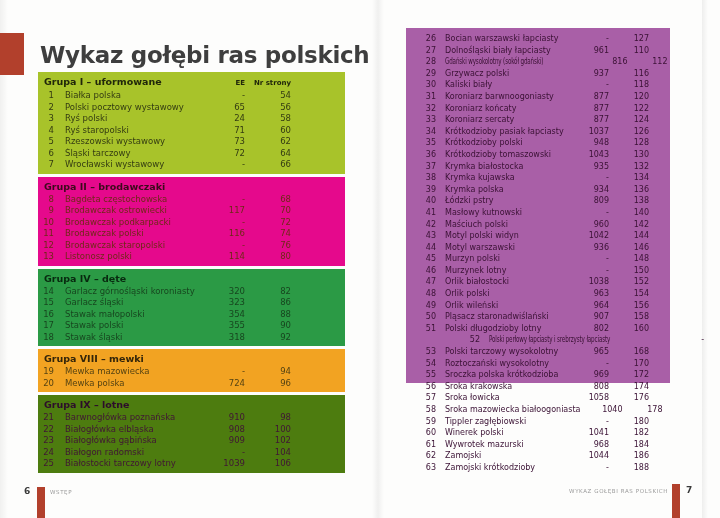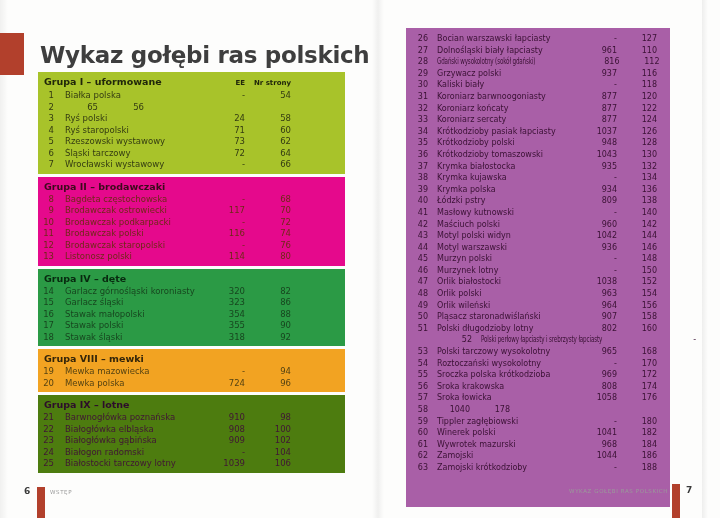--- a/index.html
+++ b/index.html
@@ -28,22 +28,22 @@
   .g-head .g-title{flex:1;}
   .g-head .c-ee,.g-head .c-pg{font-size:7px;}
   .g-row{display:flex;align-items:baseline;font-size:8.5px;line-height:11.5px;white-space:nowrap;}
   .c-no{width:16px;text-align:right;flex:0 0 auto;}
   .c-name{flex:1;padding-left:11px;overflow:hidden;}
   .c-ee{width:44px;text-align:right;flex:0 0 auto;}
   .c-pg{width:46px;text-align:right;flex:0 0 auto;}
   .group .g-head,.group .g-row{padding-right:54px;}
 
   
-  .right-table{position:absolute;left:406px;top:28px;width:264px;height:479px;
-    padding:5px 0;box-sizing:border-box;}
+  .right-table{position:absolute;left:406px;top:28px;width:264px;height:355px;
+    padding:5px 8px;box-sizing:border-box;}
   .r-row{display:flex;align-items:baseline;font-size:8px;height:11.6px;
     line-height:11.6px;white-space:nowrap;}
   .r-no{width:22px;text-align:right;flex:0 0 auto;}
   .r-name{flex:1;padding-left:9px;overflow:visible;}
   .r-ee{width:42px;text-align:right;flex:0 0 auto;}
   .r-pg{width:40px;text-align:right;flex:0 0 auto;}
   .r-row{padding-right:13px;}
   .condense{display:inline-block;transform:scaleX(0.7);transform-origin:0 60%;
     letter-spacing:-0.2px;}
 
@@ -77,20 +77,21 @@
         <div class="c-pg" style="color: rgb(32, 38, 10);">Nr strony</div>
       </div>
       <div class="g-row" style="color: rgb(52, 60, 18);">
         <div class="c-no">1</div>
         <div class="c-name">Białka polska</div>
         <div class="c-ee">-</div>
         <div class="c-pg">54</div>
       </div>
       <div class="g-row" style="color: rgb(52, 60, 18);">
         <div class="c-no">2</div>
+        <div class="c-name">Polski pocztowy wystawowy</div>
         <div class="c-ee">65</div>
         <div class="c-pg">56</div>
       </div>
       <div class="g-row" style="color: rgb(52, 60, 18);">
         <div class="c-no">3</div>
         <div class="c-name">Ryś polski</div>
         <div class="c-ee">24</div>
         <div class="c-pg">58</div>
       </div>
       <div class="g-row" style="color: rgb(52, 60, 18);">
@@ -436,20 +437,21 @@
       <div class="r-pg">174</div>
     </div>
     <div class="r-row" style="color: rgb(58, 17, 52);">
       <div class="r-no">57</div>
       <div class="r-name">Sroka łowicka</div>
       <div class="r-ee">1058</div>
       <div class="r-pg">176</div>
     </div>
     <div class="r-row" style="color: rgb(58, 17, 52);">
       <div class="r-no">58</div>
+      <div class="r-name">Sroka mazowiecka białoogoniasta</div>
       <div class="r-ee">1040</div>
       <div class="r-pg">178</div>
     </div>
     <div class="r-row" style="color: rgb(58, 17, 52);">
       <div class="r-no">59</div>
       <div class="r-name">Tippler zagłębiowski</div>
       <div class="r-ee">-</div>
       <div class="r-pg">180</div>
     </div>
     <div class="r-row" style="color: rgb(58, 17, 52);">

